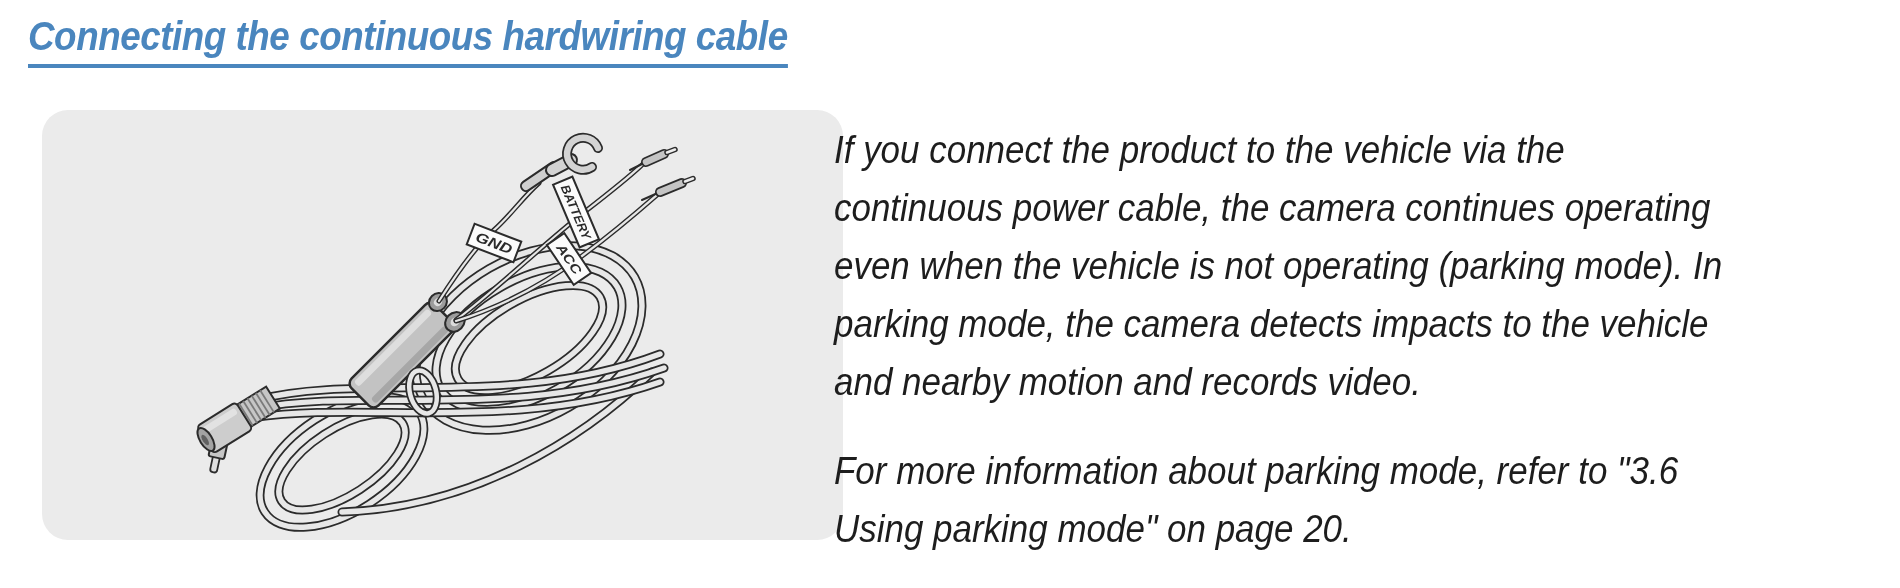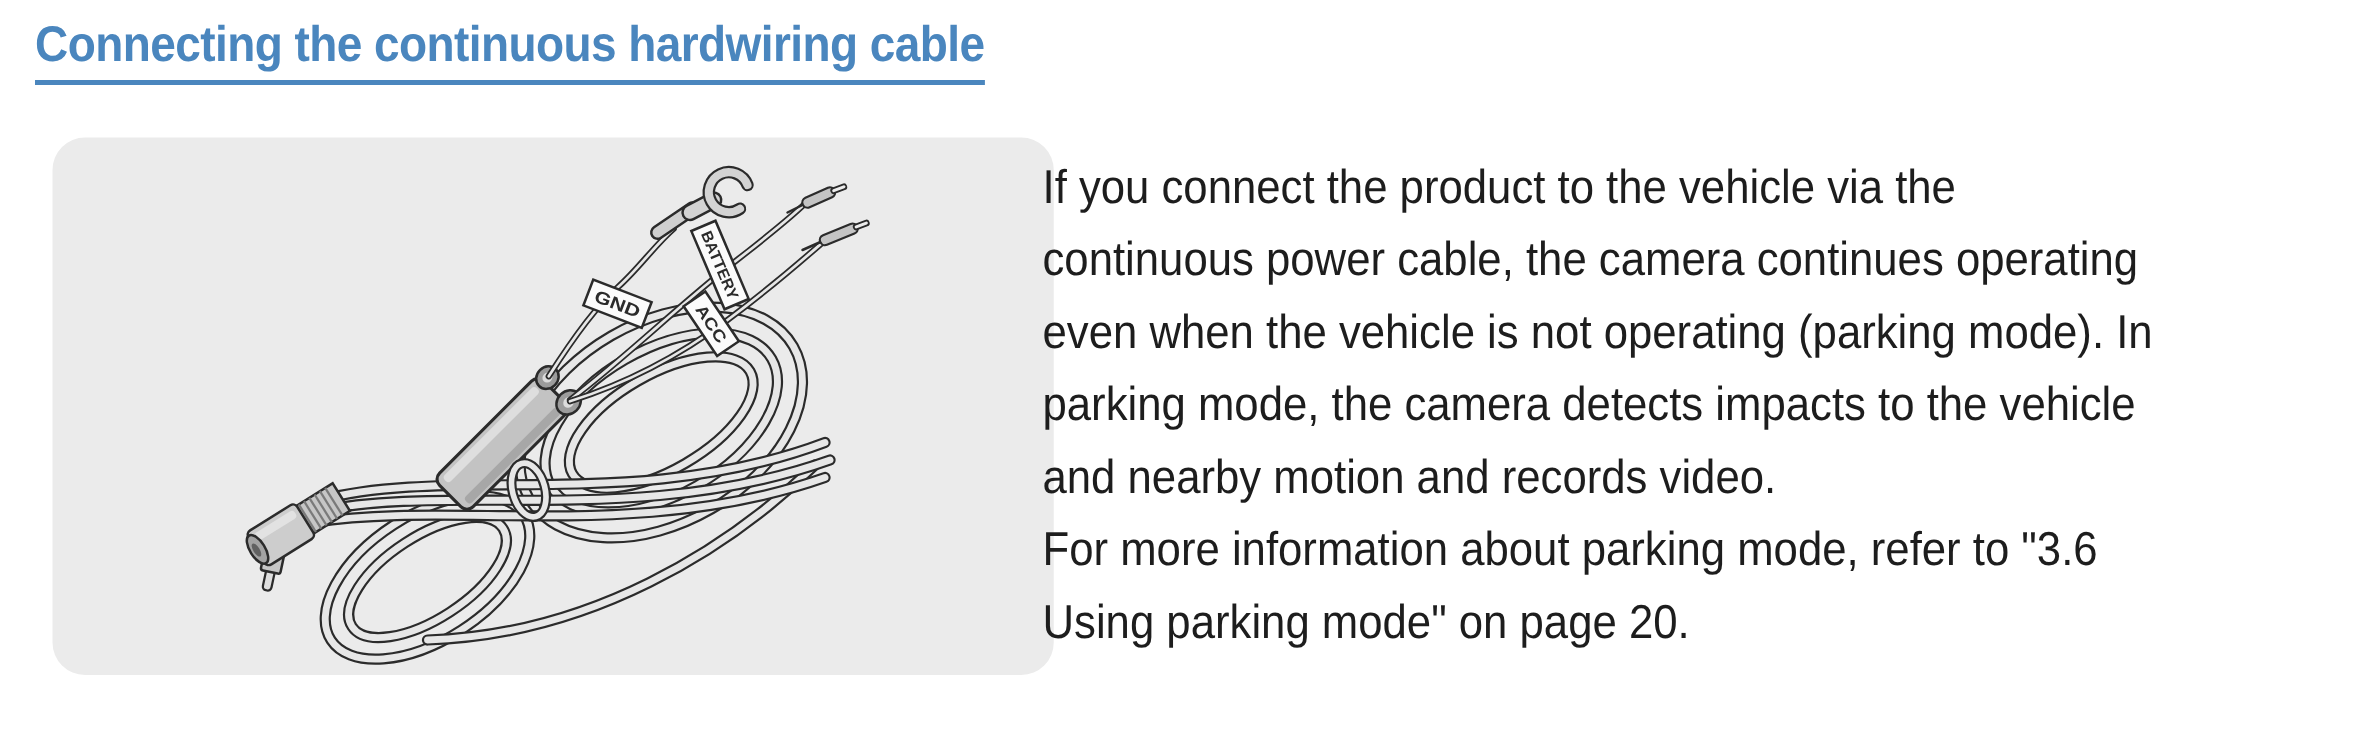--- a/index.html
+++ b/index.html
@@ -1,18 +1,19 @@
 <!DOCTYPE html>
 <html><head>
 <meta charset="utf-8">
 <style>
   html,body{margin:0;padding:0;background:#ffffff;}
   .page{
     position:relative;width:1900px;height:552px;background:#ffffff;overflow:hidden;
     font-family:"Liberation Sans","DejaVu Sans",sans-serif;
+    font-style:italic;
   }
   
   .heading{
     position:absolute;left:28px;top:14px;margin:0;
     font-size:40px;font-weight:bold;line-height:44px;letter-spacing:-0.5px;
     color:#4a86be;border-bottom:4px solid #4a86be;padding-bottom:6px;
     display:inline-block;white-space:nowrap;
     transform:scaleX(0.92);transform-origin:0 0;
   }
   
@@ -20,21 +21,21 @@
     position:absolute;left:42px;top:110px;width:801px;height:430px;
     background:#ebebeb;border-radius:26px;
   }
   .figure svg{display:block;width:801px;height:430px;}
   
   .textcol{
     position:absolute;left:834px;top:121px;width:1010px;
     font-size:38px;line-height:58px;color:#1d1d1d;
   }
   .textcol .line{white-space:nowrap;transform:scaleX(0.92);transform-origin:0 50%;}
-  .para2{}
+  .para2{margin-top:31px;}
   .lbl-text{fill:#2b2b2b;font-weight:bold;}
 </style>
 </head>
 <body>
 
 <div class="page">
 
   <h2 class="heading">Connecting the continuous hardwiring cable</h2>
 
   <div class="figure">

